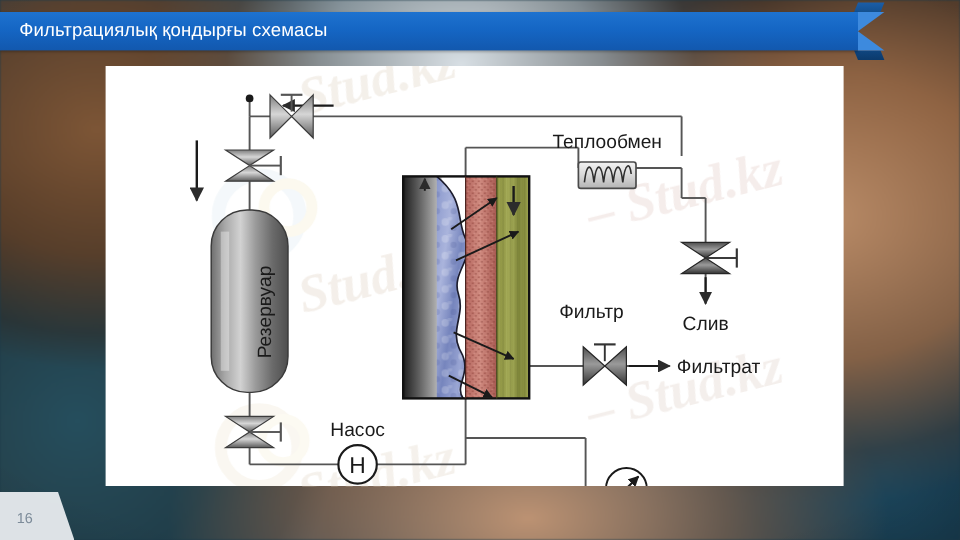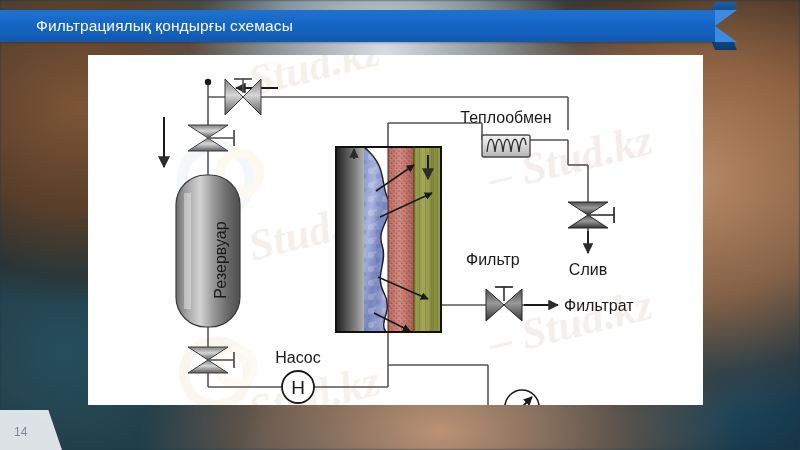--- a/index.html
+++ b/index.html
@@ -50,21 +50,21 @@
     height: 32px;
     width: 715px;
     background: linear-gradient(180deg, #1e72cf 0%, #1566c4 45%, #1258ae 100%);
     display: flex;
     align-items: center;
     box-shadow: 0 1px 2px rgba(0,0,0,0.25);
   }
   .title-text {
     color: #ffffff;
     font-size: 15.5px;
-    padding-left: 36px;
+    padding-left: 16px;
     letter-spacing: 0.1px;
     white-space: nowrap;
   }
   .ribbon-fold {
     position: absolute;
     left: 715px;
     top: 10px;
     width: 0;
     height: 0;
     border-top: 16px solid #3d8ade;
@@ -400,15 +400,15 @@
 
       <g>
         <circle cx="434" cy="352" r="17" fill="#ffffff" stroke="#1a1a1a" stroke-width="1.6"></circle>
         <line x1="424" y1="362" x2="444" y2="342" stroke="#1a1a1a" stroke-width="1.8" marker-end="url(#arrHeadThin)"></line>
       </g>
 
     </svg>
   </div>
 
   <div class="page-num-box"></div>
-  <span class="page-num">14</span>
+  <span class="page-num">16</span>
 
 </div>
 
 </body></html>

